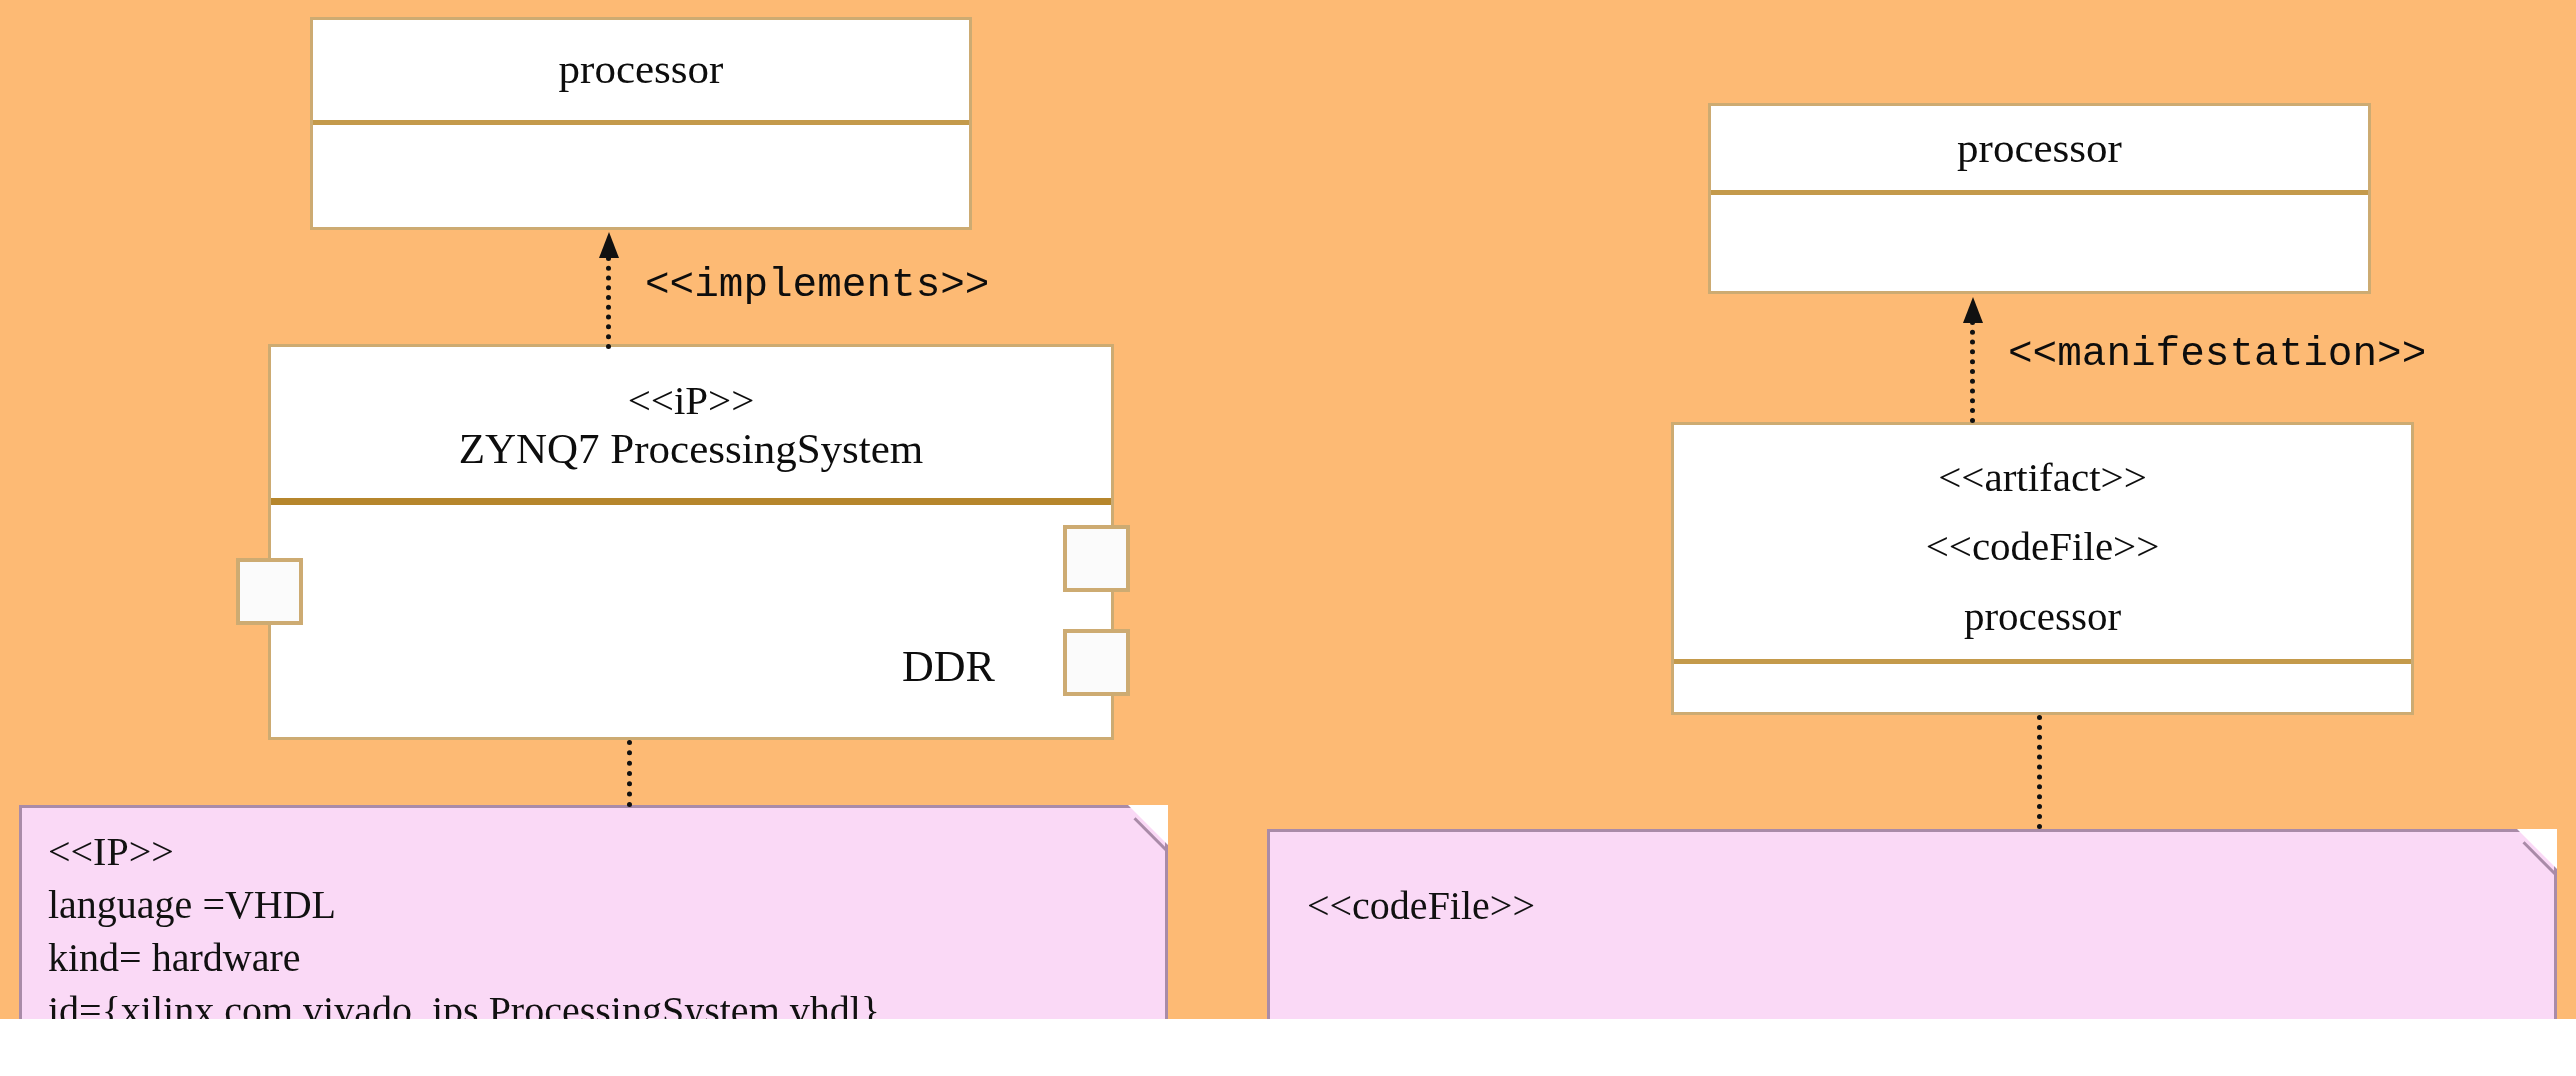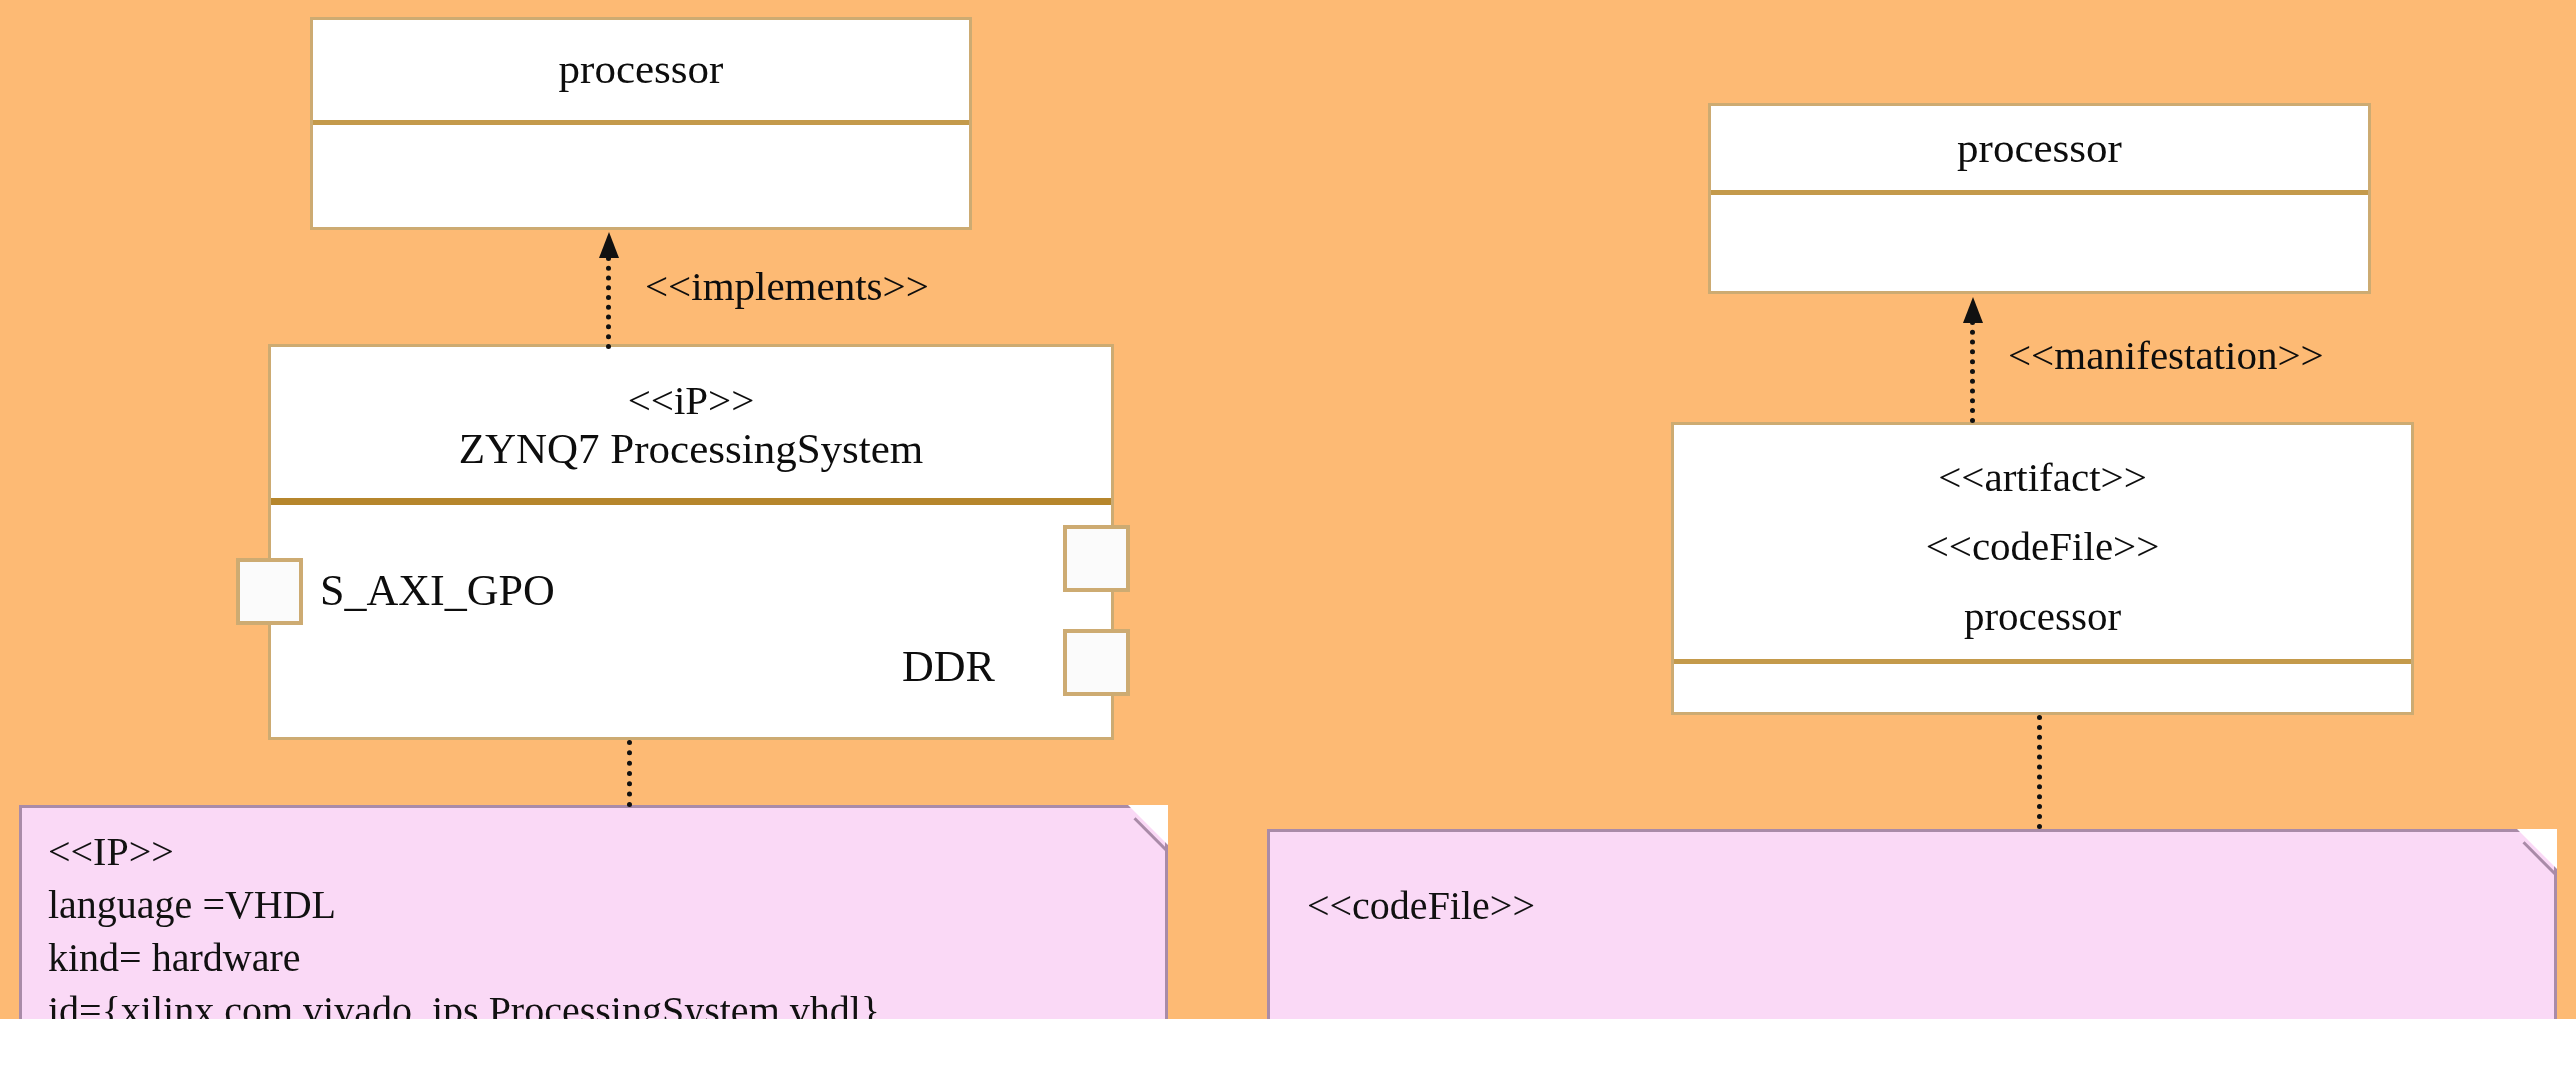--- a/index.html
+++ b/index.html
@@ -76,20 +76,21 @@
     border-left: 10px solid transparent;
     border-right: 10px solid transparent;
     border-bottom: 26px solid #111111;
     z-index: 4;
   }
   .dep-label {
     position: absolute;
     color: #0d0d0d;
     white-space: nowrap;
     z-index: 5;
+    font-family: Liberation Mono, monospace;
   }
 
   
   .uml-note {
     position: absolute;
     box-sizing: border-box;
     background: #fad9f6;
     border: 3px solid #a98ba8;
     color: #111111;
     z-index: 2;
@@ -149,21 +150,20 @@
   <div class="uml-box" style="left:268px; top:344px; width:846px; height:396px;">
     <div class="compartment-top" style="height:145px; font-size:41px; padding-top:6px;">
       <span class="title-line">&lt;&lt;iP&gt;&gt;</span>
       <span class="title-line" style="font-size:43px;">ZYNQ7 ProcessingSystem</span>
     </div>
     <div class="divider" style="height:6.8px; background:#b6862c;"></div>
     <div class="compartment-bottom"></div>
   </div>
 
   <div class="port" style="left:236px; top:558px; width:67px; height:67px;"></div>
-  <div class="port-label" style="left:320px; top:565px; font-size:44px;">S_AXI_GPO</div>
 
   <div class="port" style="left:1063px; top:525px; width:67px; height:67px;"></div>
 
   <div class="port" style="left:1063px; top:629px; width:67px; height:67px;"></div>
   <div class="port-label" style="left:902px; top:641px; font-size:44px;">DDR</div>
 
   <div class="dep-line" style="left:627px; top:740px; height:67px;"></div>
 
   <div class="uml-note" style="left:19px; top:805px; width:1149px; height:250px; padding:16.7px 26px;">
     <div class="note-fold"></div>

